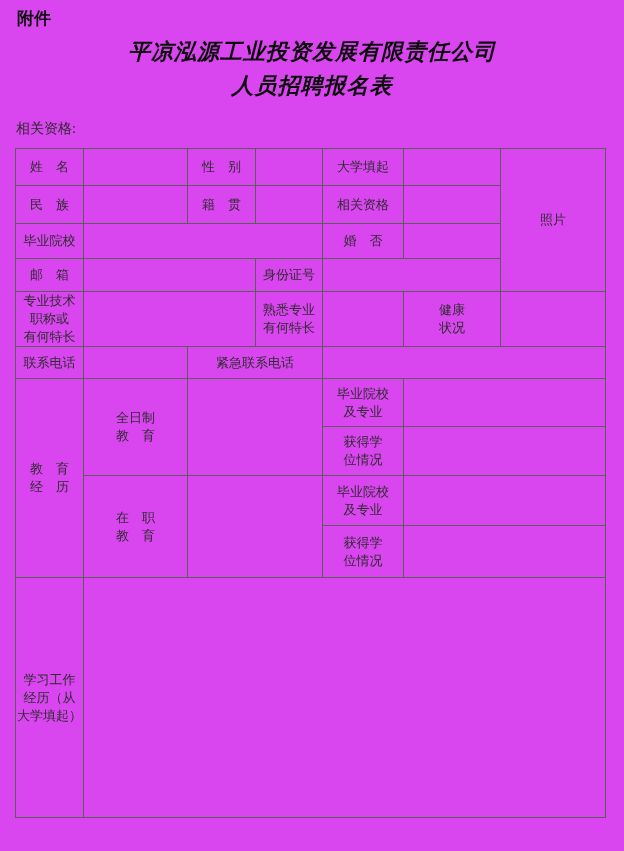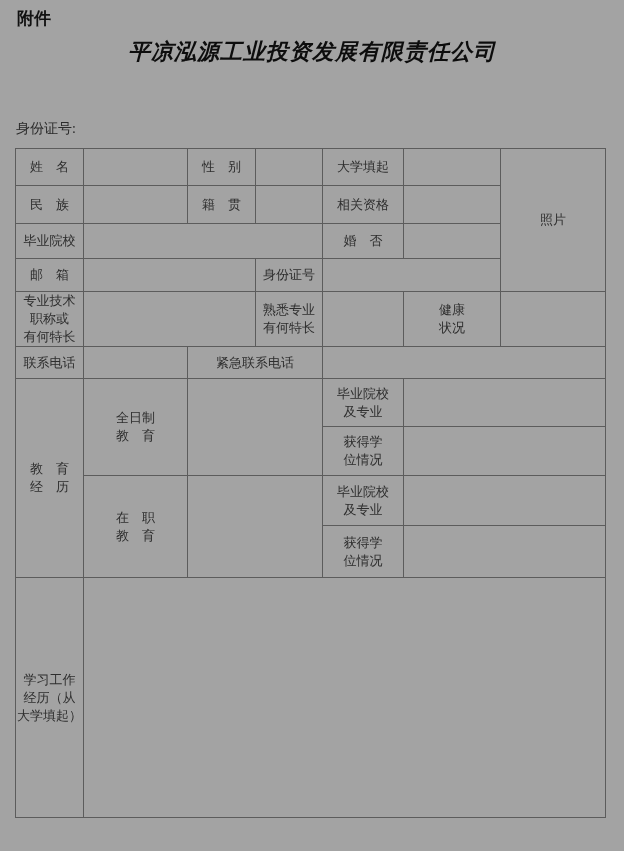--- a/index.html
+++ b/index.html
@@ -4,21 +4,21 @@
 <style>
   html, body {
     margin: 0;
     padding: 0;
     background: #ffffff;
   }
   .page {
     position: relative;
     width: 624px;
     height: 851px;
-    background: #a3a3a3;
+    background: #d946ef;
     font-family: "Liberation Serif", "DejaVu Serif", serif;
     color: #1f1f1f;
     overflow: hidden;
   }
   .attachment {
     position: absolute;
     left: 17px;
     top: 7px;
     font-size: 17px;
     font-weight: bold;
@@ -65,21 +65,22 @@
   }
   .lbl { white-space: pre-line; }
 </style>
 </head>
 <body>
 
 <div class="page">
 
   <div class="attachment">附件</div>
   <div class="title title-1">平凉泓源工业投资发展有限责任公司</div>
-  <div class="position-label">身份证号:</div>
+  <div class="title title-2">人员招聘报名表</div>
+  <div class="position-label">相关资格:</div>
 
   <table class="form">
     <colgroup>
       <col style="width:68px">
         <col style="width:104px">
         <col style="width:68px">
       <col style="width:67px">
         <col style="width:81px">
         <col style="width:97px">
       <col style="width:105px">

